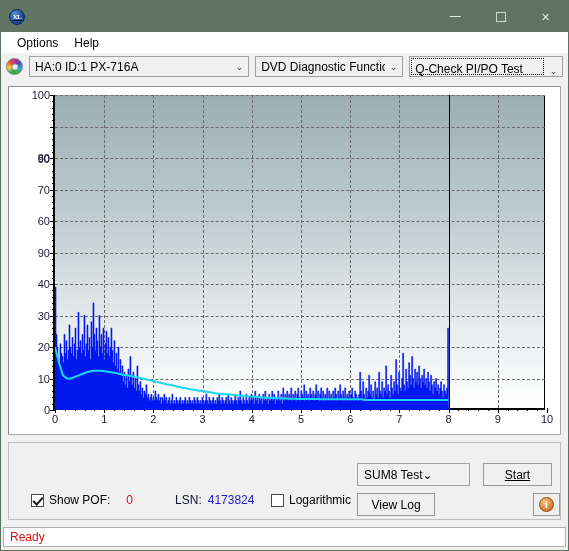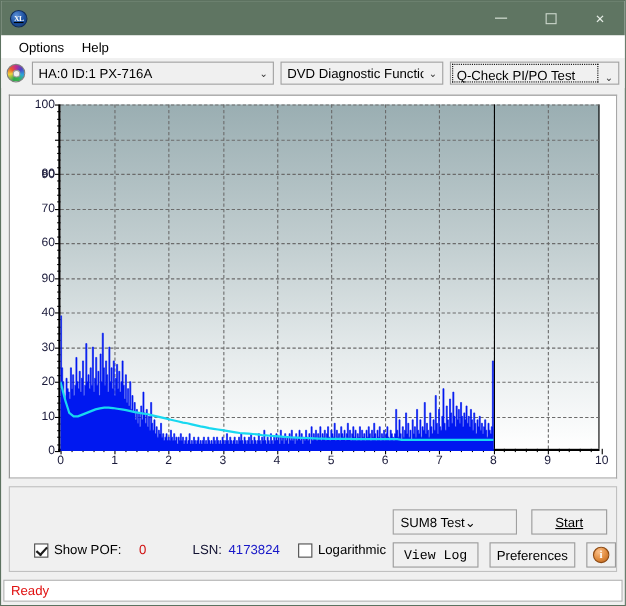--- a/index.html
+++ b/index.html
@@ -211,21 +211,21 @@
   #combo-sum8 {
     position: absolute;
     left: 348px; top: 20px;
     width: 113px; height: 23px;
     background: #f0f0f0;
     border: 1px solid #a0a0a0;
     display: flex; align-items: center;
     font-size: 12px; padding-left: 6px;
   }
   #btn-start { left: 474px; top: 20px; width: 69px; }
-  #btn-viewlog { left: 348px; top: 50px; width: 78px; font-family: Liberation Mono, monospace; }
+  #btn-viewlog { left: 348px; top: 50px; width: 78px; }
   #btn-prefs { left: 436px; top: 50px; width: 78px; }
   #btn-info {
     left: 524px; top: 50px; width: 27px; height: 23px;
   }
   #info-dot {
     width: 15px; height: 15px; border-radius: 50%;
     background: radial-gradient(circle at 35% 28%, #fbc08a 0%, #e08a3c 55%, #b4621f 100%);
     border: 1px solid #8c4a14;
     color: #fff; font-size: 10px; font-weight: bold;
     display: flex; align-items: center; justify-content: center;
@@ -457,23 +457,20 @@
     <div class="cv">SUM8 Test</div>
     <div class="chev">⌄</div>
   </div>
 
   <div class="btn" id="btn-start">
     <span class="u">Start</span>
   </div>
   <div class="btn" id="btn-viewlog">
     <span>View Log</span>
   </div>
-  <div class="btn" id="btn-prefs">
-    <span>Preferences</span>
-  </div>
   <div class="btn" id="btn-info">
     <div id="info-dot">i</div>
   </div>
 </div>
 
 <div id="statusbar">
   <span>Ready</span>
 </div>
 
 </body></html>

